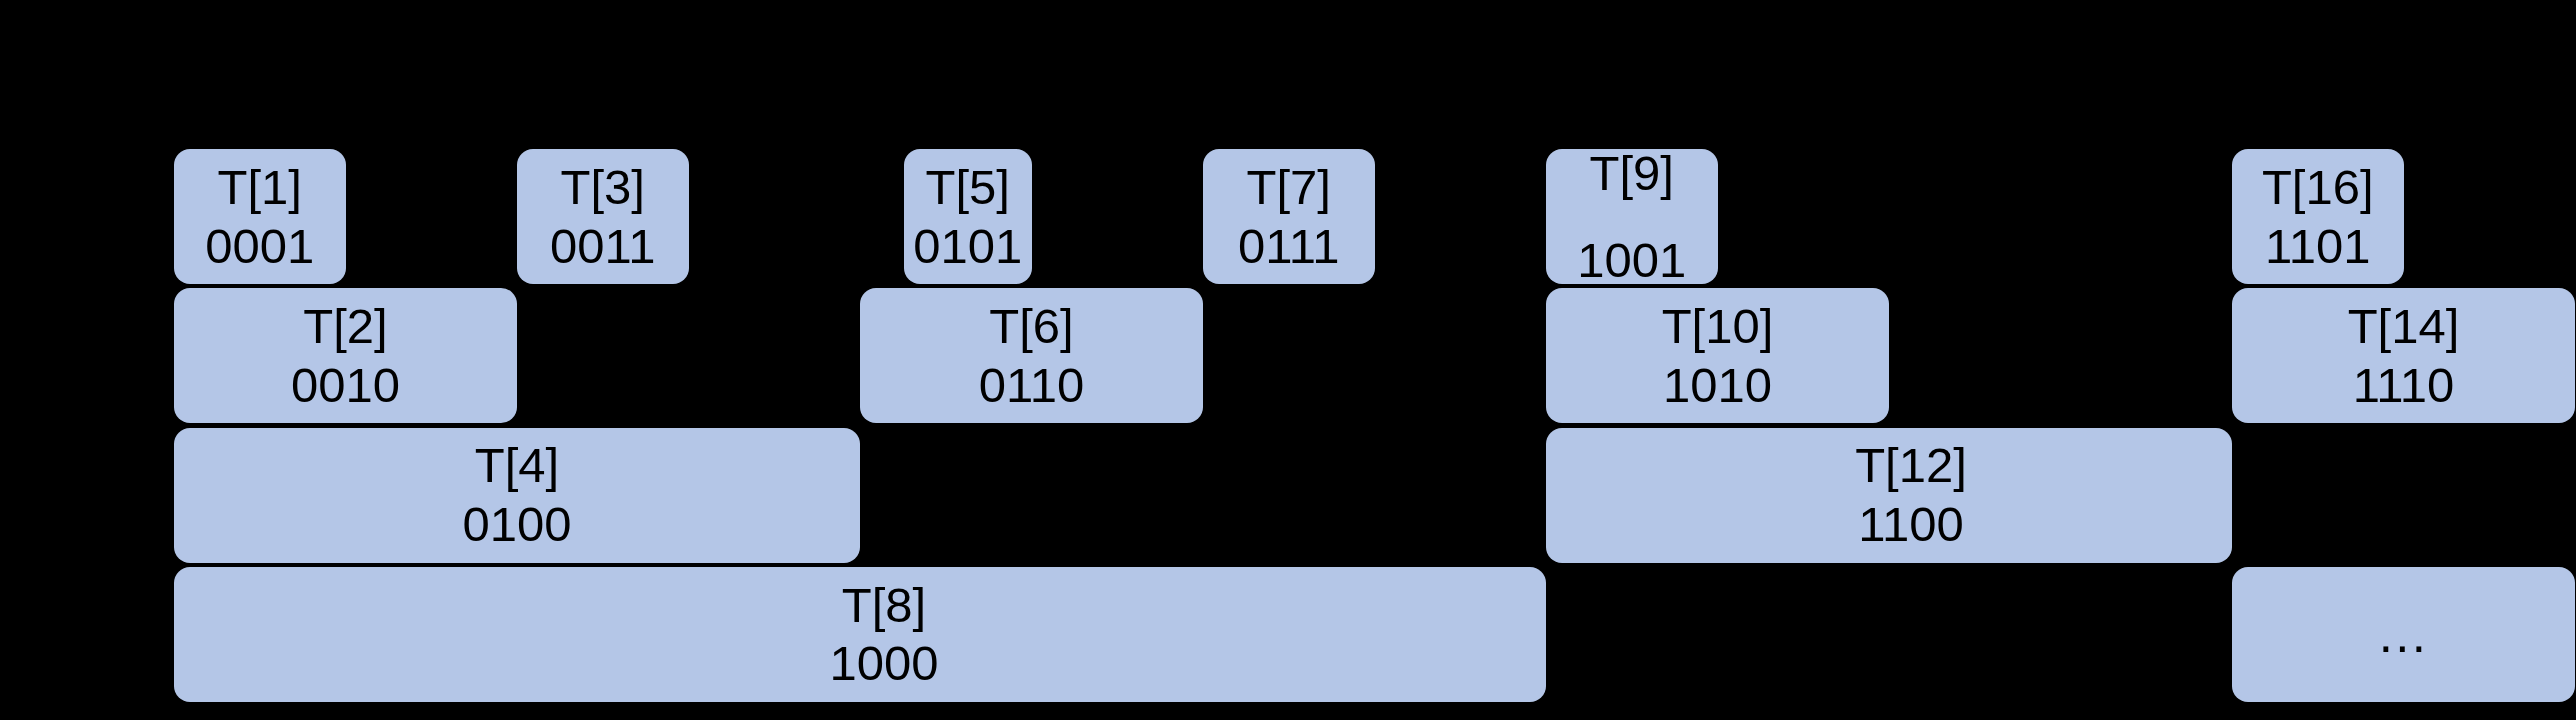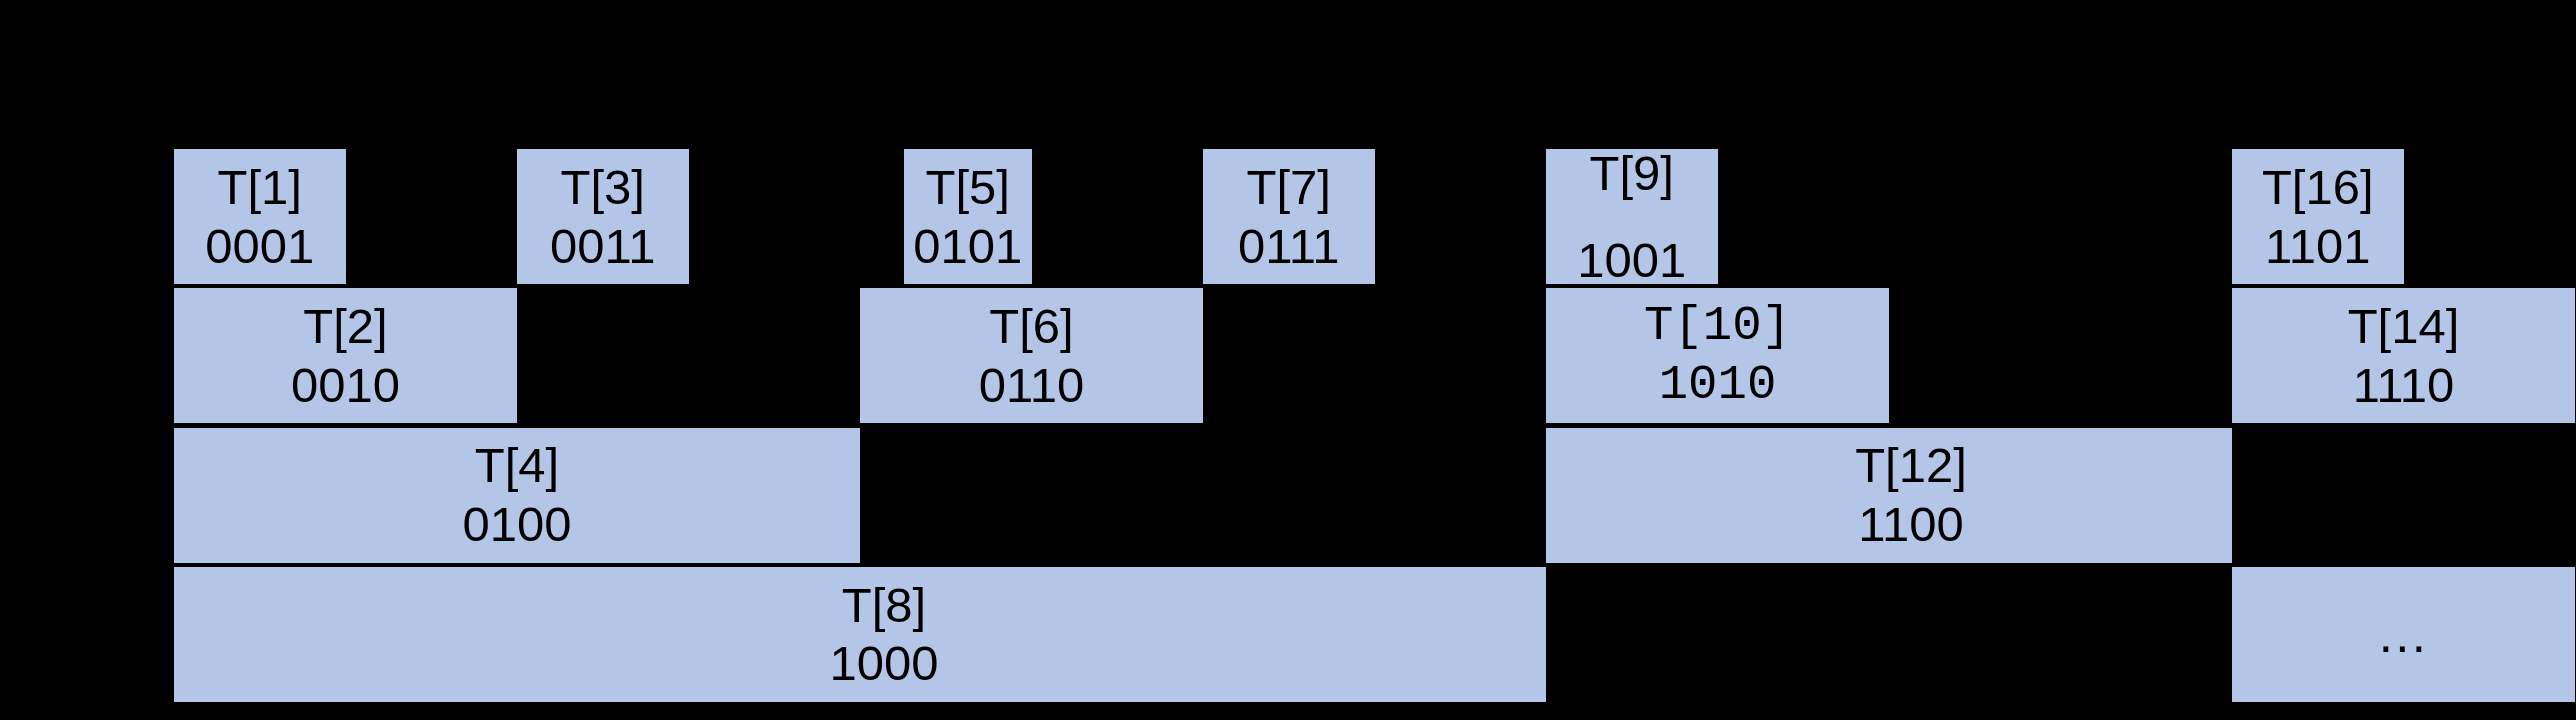--- a/index.html
+++ b/index.html
@@ -35,20 +35,21 @@
     background: var(--block-fill, #b4c6e7);
     color: var(--block-text, #000000);
     display: flex;
     flex-direction: column;
     align-items: center;
     justify-content: center;
     text-align: center;
     font-size: 49px;
     line-height: 1.2;
     overflow: hidden;
+    border-radius: 16px;
   }
   .block .block-label,
   .block .block-binary {
     white-space: nowrap;
   }
   .block.ellipsis {
     font-size: 51px;
     letter-spacing: 2.4px;
   }
 </style>
@@ -82,21 +83,21 @@
     <div class="block-binary">1101</div>
   </div>
       <div class="block" style="grid-area: 2 / 1 / auto / span 2;">
     <div class="block-label">T[2]</div>
     <div class="block-binary">0010</div>
   </div>
       <div class="block" style="grid-area: 2 / 5 / auto / span 2;">
     <div class="block-label">T[6]</div>
     <div class="block-binary">0110</div>
   </div>
-      <div class="block" style="grid-area: 2 / 9 / auto / span 2; font-family: Liberation Mono, monospace;">
+      <div class="block" style="grid-area: 2 / 9 / auto / span 2;">
     <div class="block-label">T[10]</div>
     <div class="block-binary">1010</div>
   </div>
       <div class="block" style="grid-area: 2 / 13 / auto / span 2;">
     <div class="block-label">T[14]</div>
     <div class="block-binary">1110</div>
   </div>
       <div class="block" style="grid-area: 3 / 1 / auto / span 4;">
     <div class="block-label">T[4]</div>
     <div class="block-binary">0100</div>

